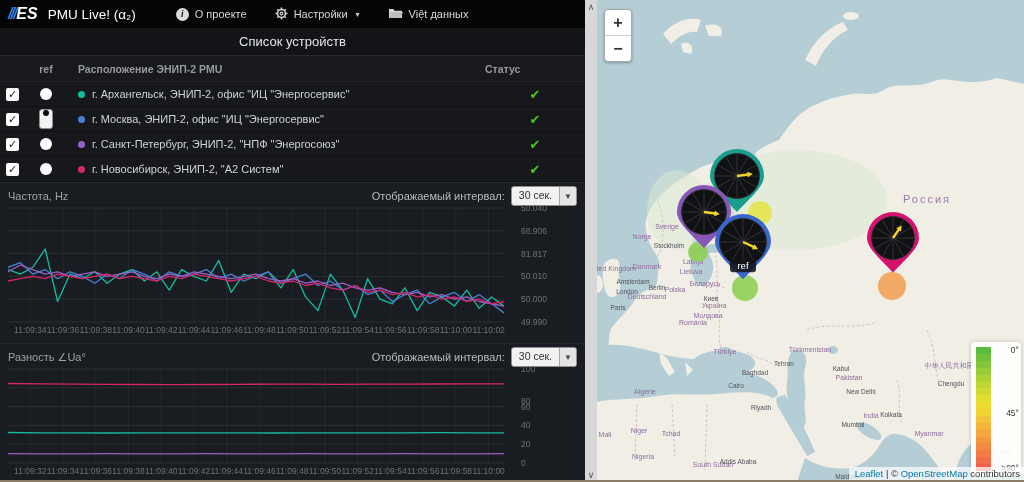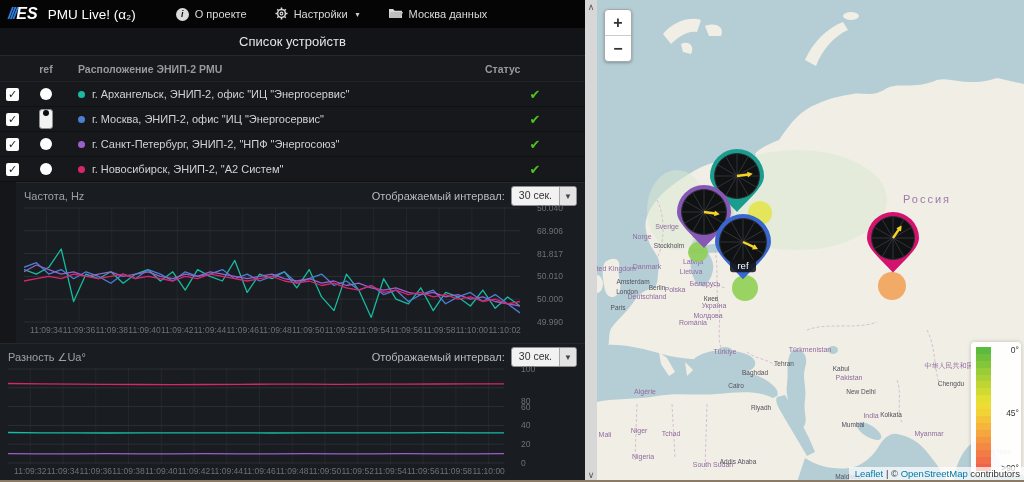--- a/index.html
+++ b/index.html
@@ -107,21 +107,21 @@
                 <circle cx="7" cy="7" r="1.5" fill="#050505" stroke="#d8d8d8" stroke-width="1.2"></circle>
               </svg></span>
           <span>Настройки</span>
           <span class="caret">▾</span>
         </div>
         <div class="menu-item">
           <span><svg width="15" height="12" viewBox="0 0 15 12">
                 <path d="M1 2 h4.2 l1.4 1.8 H14 V11 H1 Z" fill="#d8d8d8"></path>
                 <path d="M2.4 5 H15 L12.6 11 H1.2 Z" fill="#bdbdbd"></path>
               </svg></span>
-          <span>Москва данных</span>
+          <span>Việt данных</span>
         </div>
       </div>
     </div>
 
     <div class="list-title">Список устройств</div>
 
     <div class="thead">
       <span class="th-check"></span>
       <span class="th-ref">ref</span>
       <span class="th-loc">Расположение ЭНИП-2 PMU</span>
@@ -168,21 +168,21 @@
       <span class="radio-wrap">
           <span class="radio"></span>
         </span>
       <span class="dlabel">
           <span class="sdot" style="background:#d6276d"></span>
           <span>г. Новосибирск, ЭНИП-2, "А2 Систем"</span>
         </span>
       <span class="dstatus">✔</span>
     </div>
 
-    <div class="chart-block" style="height:160px;margin-left:16px;">
+    <div class="chart-block" style="height:160px;">
       <div class="ch-head">
         <span class="ch-title">Частота, Hz</span>
         <span class="ch-int">
           <span>Отображаемый интервал:</span>
           <span class="sel">
             <span class="val">30 сек.</span>
             <span class="arr">▼</span>
           </span>
         </span>
       </div>

